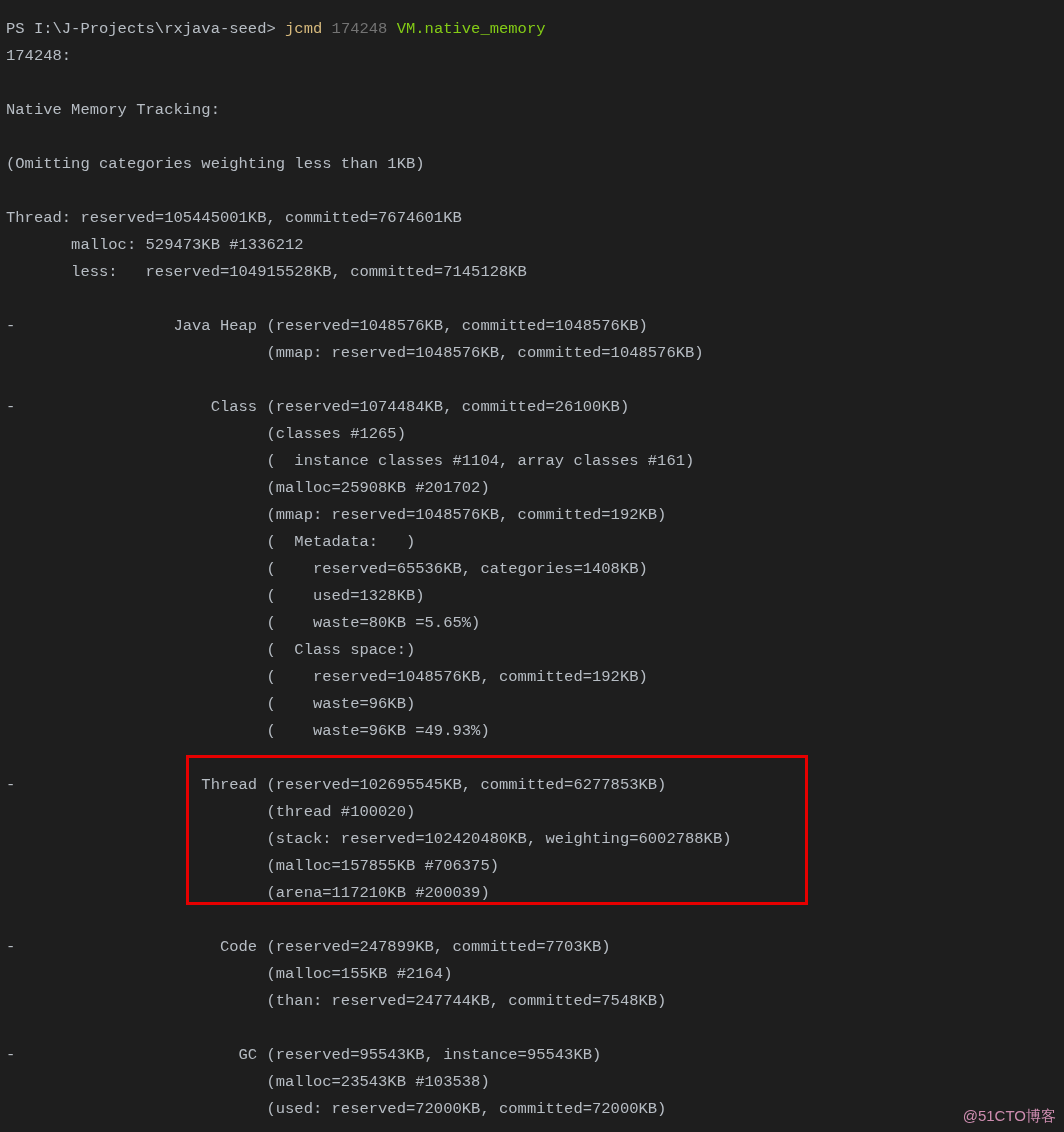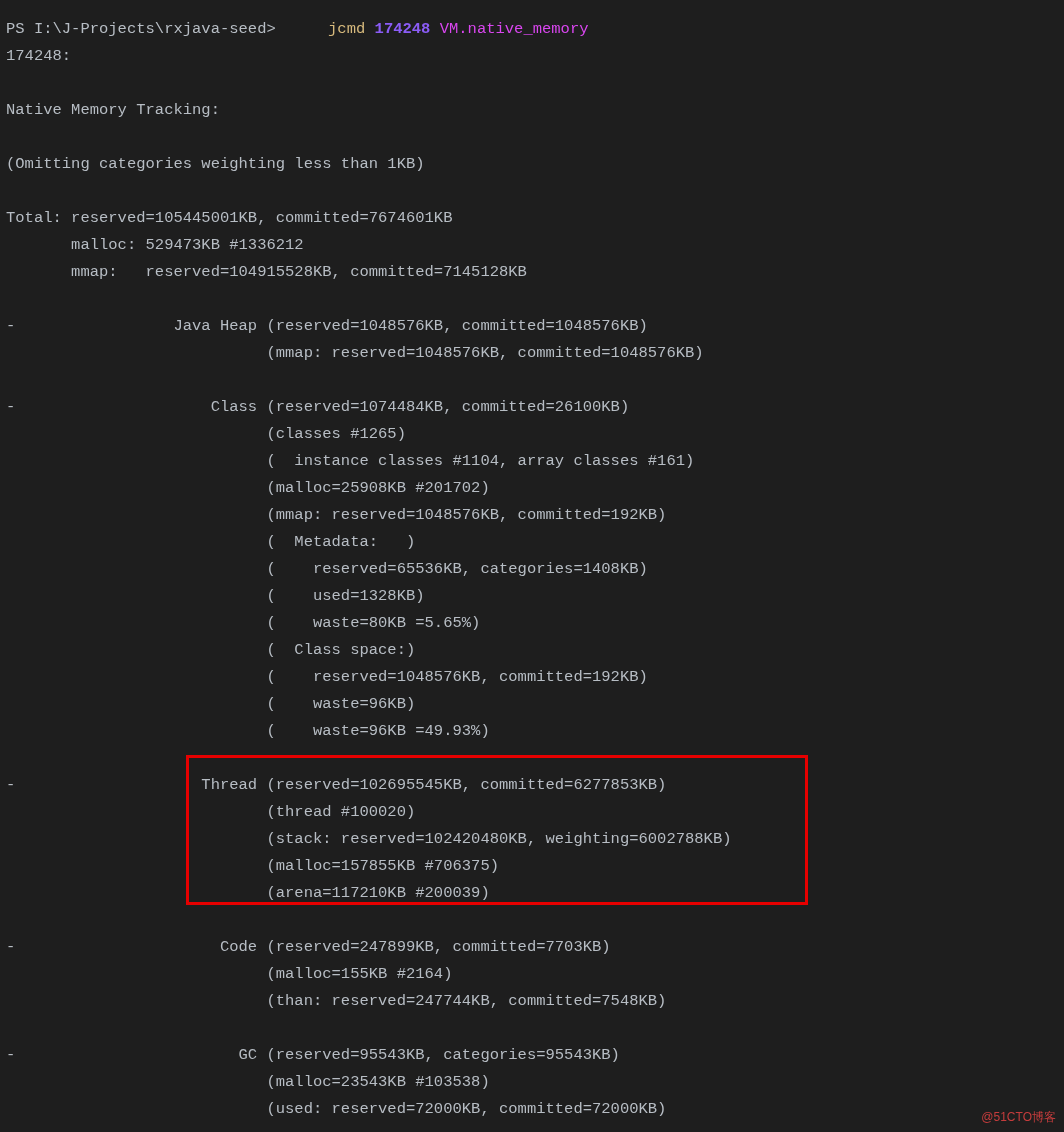--- a/index.html
+++ b/index.html
@@ -13,52 +13,52 @@
   pre.terminal {
     margin: 0;
     padding: 16px 6px 6px 6px;
     font-family: "Consolas", "Menlo", "Courier New", monospace;
     font-size: 15.5px;
     line-height: 27px;
     color: #b7bdc4;
     white-space: pre;
     position: relative;
   }
-  .cmd-yellow { color: #d7ba7d; margin-left: 43px; }
-  .cmd-white  { color: #8b5cf6; font-weight: bold; }
-  .cmd-gray   { color: #d946ef; }
+  .cmd-yellow { color: #d7ba7d; }
+  .cmd-white  { color: #737373; }
+  .cmd-gray   { color: #84cc16; }
   .highlight-box {
     position: absolute;
     border: 3px solid #e60000;
     box-sizing: border-box;
     pointer-events: none;
   }
   .watermark {
     position: absolute;
     right: 8px;
     bottom: 6px;
-    color: #ef4444;
+    color: #f9a8d4;
     font-family: sans-serif;
-    font-size: 12px;
+    font-size: 15px;
     opacity: 0.8;
   }
 </style>
 </head>
 <body>
 
 <pre class="terminal"><span>PS I:\J-Projects\rxjava-seed&gt; </span><span class="cmd-yellow">jcmd</span> <span class="cmd-white">174248</span> <span class="cmd-gray">VM.native_memory</span>
 <span>174248:</span>
 <span></span>
 <span>Native Memory Tracking:</span>
 <span></span>
 <span>(Omitting categories weighting less than 1KB)</span>
 <span></span>
-<span>Total: reserved=105445001KB, committed=7674601KB</span>
+<span>Thread: reserved=105445001KB, committed=7674601KB</span>
 <span>       malloc: 529473KB #1336212</span>
-<span>       mmap:   reserved=104915528KB, committed=7145128KB</span>
+<span>       less:   reserved=104915528KB, committed=7145128KB</span>
 <span></span>
 <span>-                 Java Heap (reserved=1048576KB, committed=1048576KB)</span>
 <span>                            (mmap: reserved=1048576KB, committed=1048576KB)</span>
 <span></span>
 <span>-                     Class (reserved=1074484KB, committed=26100KB)</span>
 <span>                            (classes #1265)</span>
 <span>                            (  instance classes #1104, array classes #161)</span>
 <span>                            (malloc=25908KB #201702)</span>
 <span>                            (mmap: reserved=1048576KB, committed=192KB)</span>
 <span>                            (  Metadata:   )</span>
@@ -73,20 +73,20 @@
 <span>-                    Thread (reserved=102695545KB, committed=6277853KB)</span>
 <span>                            (thread #100020)</span>
 <span>                            (stack: reserved=102420480KB, weighting=6002788KB)</span>
 <span>                            (malloc=157855KB #706375)</span>
 <span>                            (arena=117210KB #200039)</span>
 <span></span>
 <span>-                      Code (reserved=247899KB, committed=7703KB)</span>
 <span>                            (malloc=155KB #2164)</span>
 <span>                            (than: reserved=247744KB, committed=7548KB)</span>
 <span></span>
-<span>-                        GC (reserved=95543KB, categories=95543KB)</span>
+<span>-                        GC (reserved=95543KB, instance=95543KB)</span>
 <span>                            (malloc=23543KB #103538)</span>
 <span>                            (used: reserved=72000KB, committed=72000KB)</span>
 </pre>
 
 <div class="highlight-box" style="left:186px;top:755px;width:622px;height:150px;"></div>
 
 <div class="watermark">@51CTO博客</div>
 
 </body></html>

